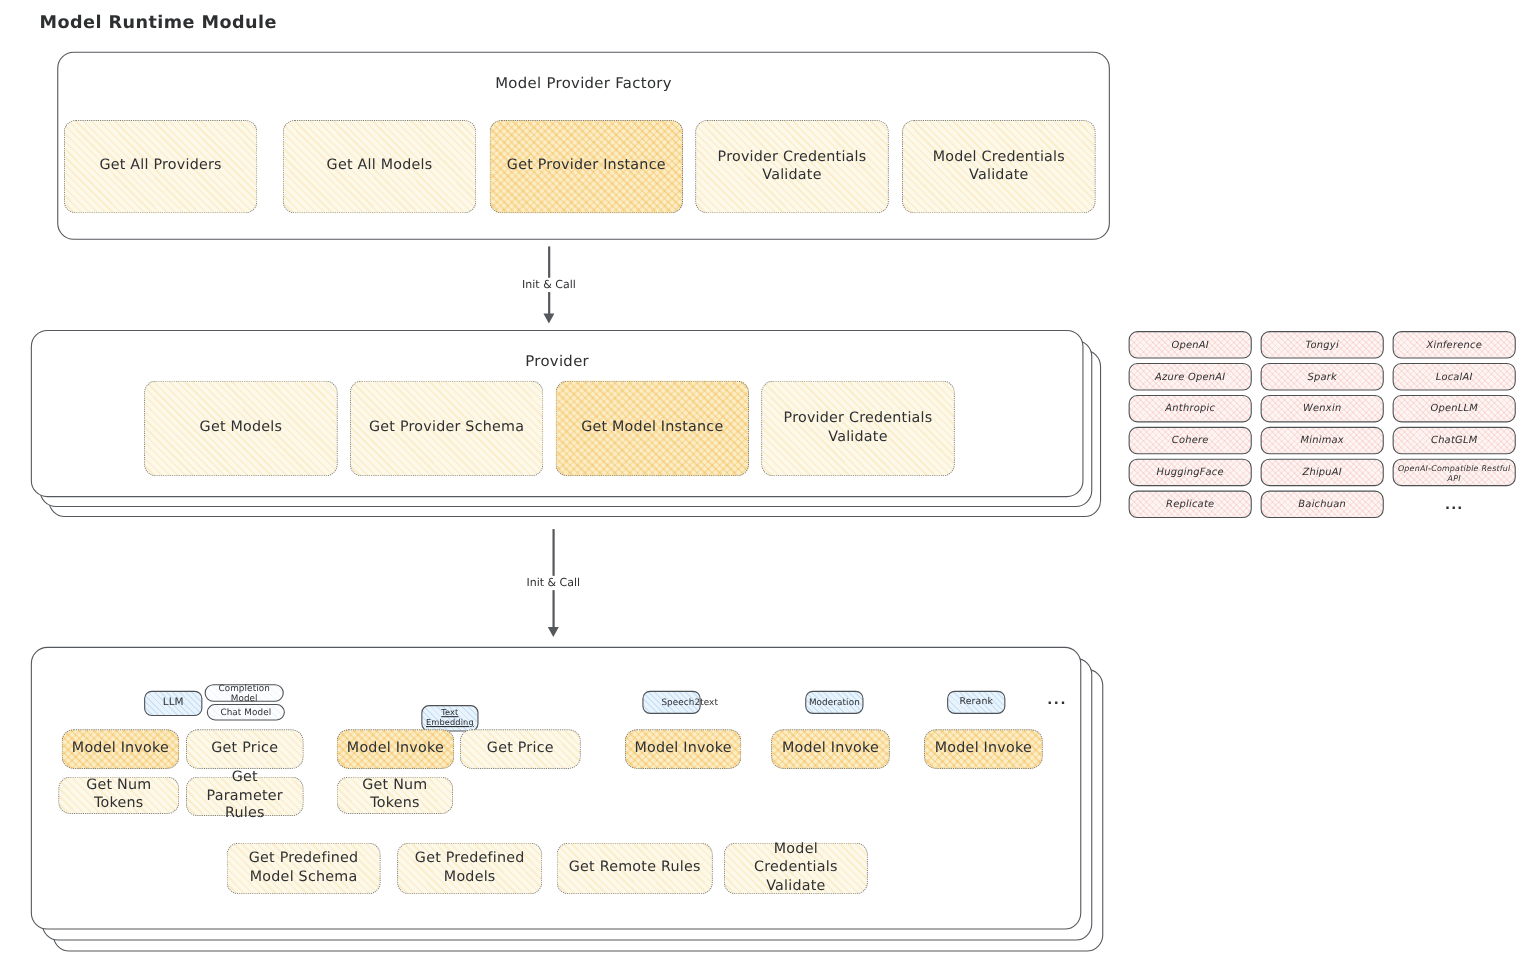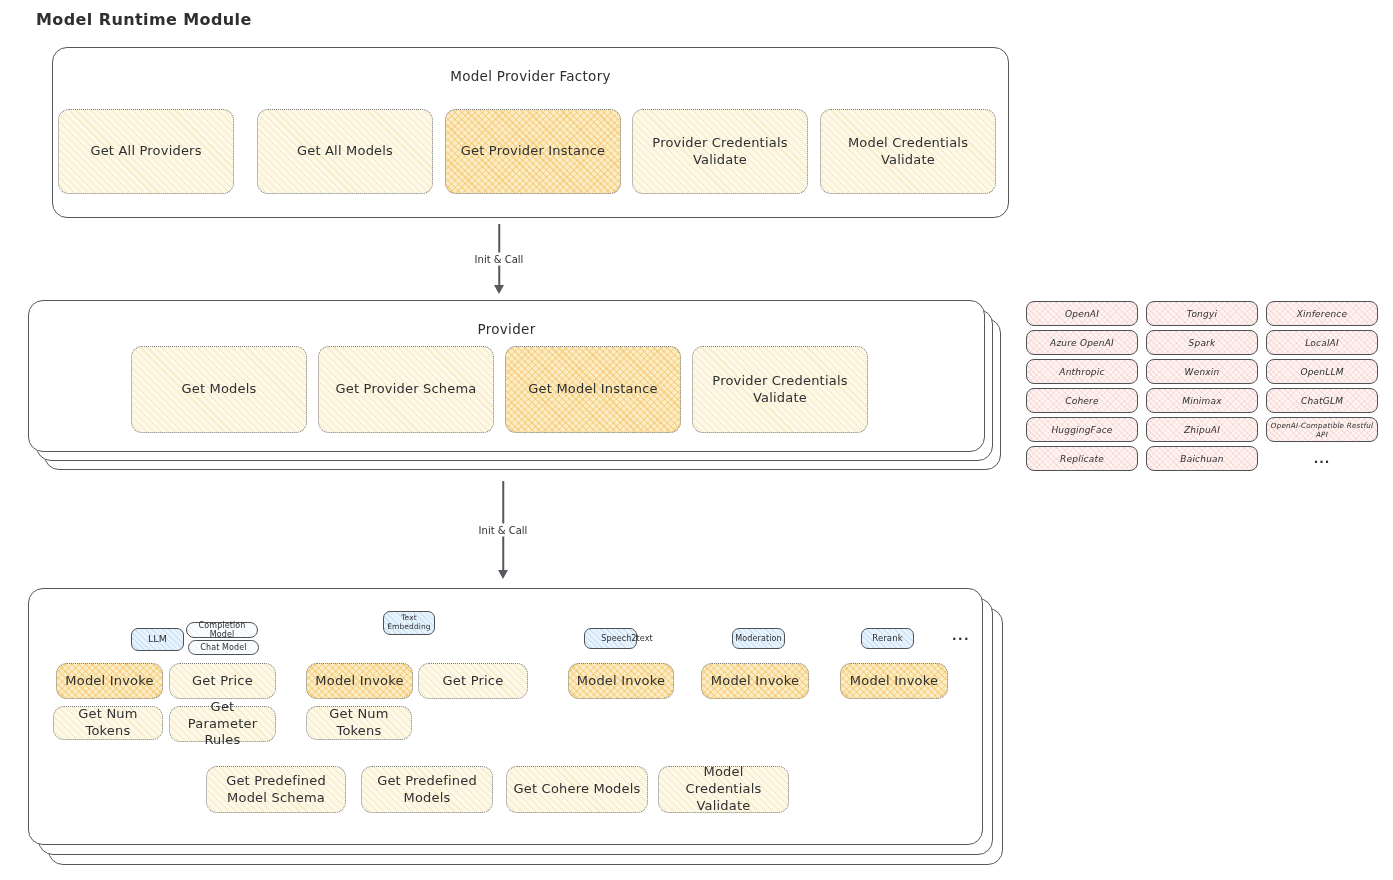--- a/index.html
+++ b/index.html
@@ -149,38 +149,38 @@
     <div class="albl">Init &amp; Call</div>
   </div>
 
   <div class="panel" style="left:48px; top:608px; width:955px; height:257px;"></div>
   <div class="panel" style="left:38px; top:598px; width:955px; height:257px;"></div>
   <div class="panel" style="left:28px; top:588px; width:955px; height:257px;">
 
     <div class="tab" style="left:102px; top:39px; width:53px; height:23px; font-size:9.5px;">LLM</div>
     <div class="tab plain" style="left:157px; top:33px; width:72px; height:16px;">Completion Model</div>
     <div class="tab plain" style="left:159px; top:51px; width:71px; height:15px;">Chat Model</div>
-    <div class="tab" style="left:354px; top:22px; width:52px; height:24px; font-size:7.5px;">Text Embedding</div>
+    <div class="tab" style="left:354px; top:52px; width:52px; height:24px; font-size:7.5px;text-decoration:underline;">Text Embedding</div>
     <div class="tab" style="left:555px; top:39px; width:53px; height:21px; font-size:8px;padding-left:36px;">Speech2text</div>
     <div class="tab" style="left:703px; top:39px; width:53px; height:21px; font-size:8px;">Moderation</div>
     <div class="tab" style="left:832px; top:39px; width:53px; height:21px;">Rerank</div>
     <div class="dots" style="left:923px; top:40px;">...</div>
 
     <div class="fn hl" style="left:27px; top:74px; width:107px; height:36px;">Model Invoke</div>
     <div class="fn" style="left:140px; top:74px; width:107px; height:36px;">Get Price</div>
     <div class="fn" style="left:24px; top:117px; width:110px; height:34px;">Get Num Tokens</div>
     <div class="fn" style="left:140px; top:117px; width:107px; height:36px;">Get Parameter Rules</div>
 
     <div class="fn hl" style="left:277px; top:74px; width:107px; height:36px;">Model Invoke</div>
     <div class="fn" style="left:389px; top:74px; width:110px; height:36px;">Get Price</div>
     <div class="fn" style="left:277px; top:117px; width:106px; height:34px;">Get Num Tokens</div>
 
     <div class="fn hl" style="left:539px; top:74px; width:106px; height:36px;">Model Invoke</div>
     <div class="fn hl" style="left:672px; top:74px; width:108px; height:36px;">Model Invoke</div>
     <div class="fn hl" style="left:811px; top:74px; width:108px; height:36px;">Model Invoke</div>
 
     <div class="fn" style="left:177px; top:177px; width:140px; height:47px;">Get Predefined Model Schema</div>
     <div class="fn" style="left:332px; top:177px; width:132px; height:47px;">Get Predefined Models</div>
-    <div class="fn" style="left:477px; top:177px; width:142px; height:47px;">Get Cohere Models</div>
+    <div class="fn" style="left:477px; top:177px; width:142px; height:47px;">Get Remote Rules</div>
     <div class="fn" style="left:629px; top:177px; width:131px; height:47px;">Model Credentials Validate</div>
   </div>
 
 </div>
 
 </body></html>

